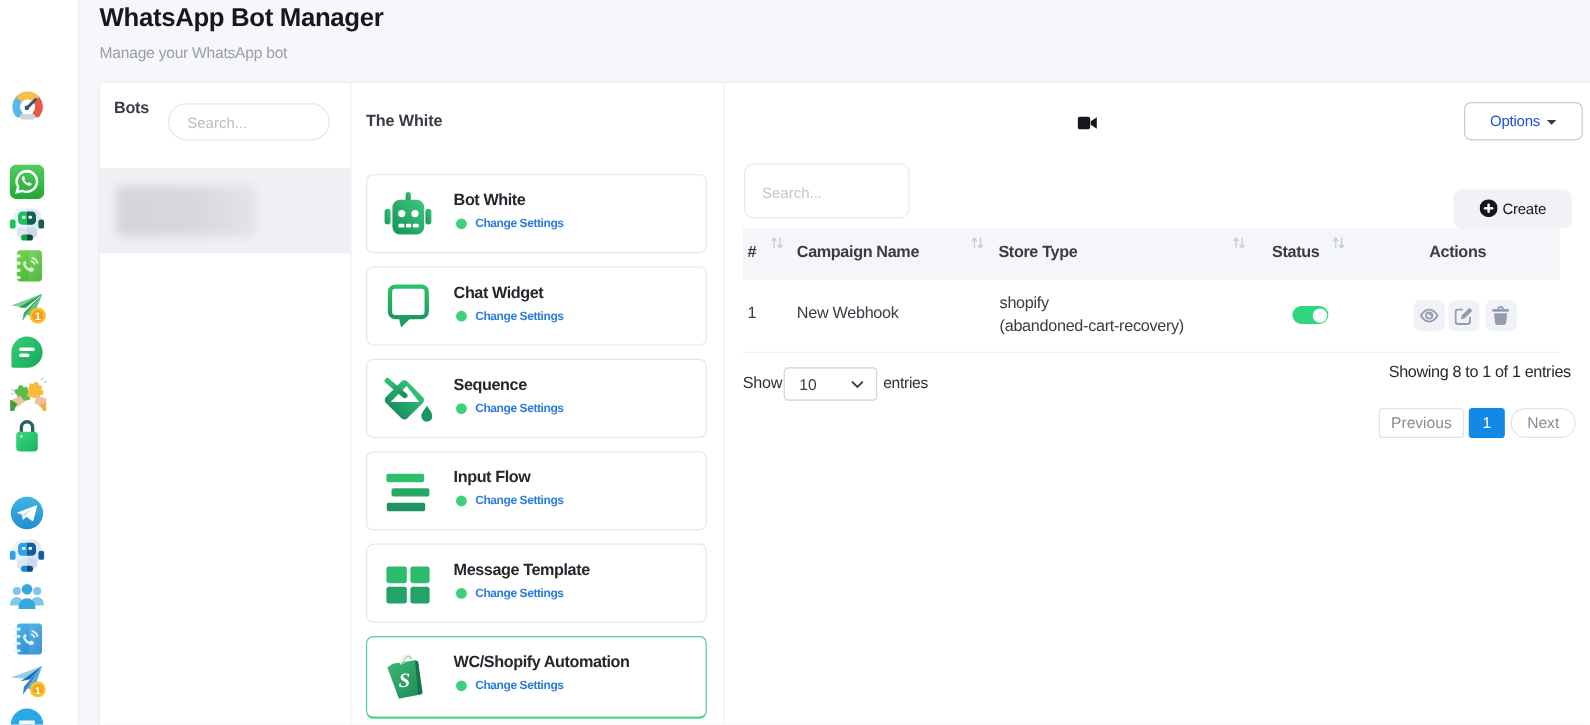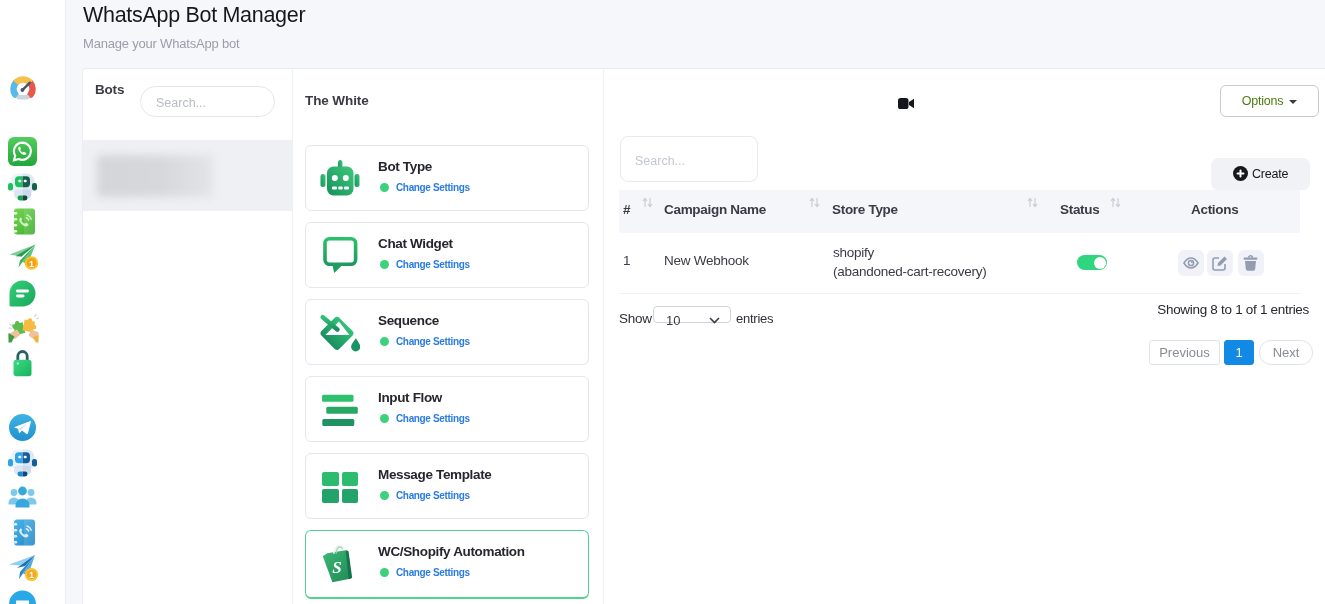--- a/index.html
+++ b/index.html
@@ -3,21 +3,21 @@
 <meta charset="utf-8">
 <style>
 * { margin:0; padding:0; box-sizing:border-box; }
 html,body { width:1325px; height:604px; overflow:hidden; }
 body { font-family:"Liberation Sans", sans-serif; background:#f5f7fa; position:relative; }
 .abs { position:absolute; }
 
 #sidebar { position:absolute; left:0; top:0; width:66px; height:604px; background:#fff; border-right:1px solid #ebedf2; }
 #sidebar svg { position:absolute; left:8px; }
 
-#h1 { position:absolute; left:83px; top:3px; font-size:21.5px; font-weight:400; color:#17181f; letter-spacing:-0.3px; }
+#h1 { position:absolute; left:83px; top:3px; font-size:21.5px; font-weight:700; color:#17181f; letter-spacing:-0.3px; }
 #h2 { position:absolute; left:83px; top:36px; font-size:13px; letter-spacing:-0.2px; color:#9b9ea9; }
 
 #card { position:absolute; left:83px; top:69px; width:1242px; height:535px; background:#fff; border-radius:3px 0 0 0; box-shadow:0 -1px 0 #e9ebee, -1px 0 0 #eceef1; }
 .vdiv { position:absolute; top:0; bottom:0; width:1px; background:#eef0f4; }
 
 #bots-label { position:absolute; left:12px; top:13px; font-size:13.5px; font-weight:700; letter-spacing:-0.2px; color:#3a3b45; }
 #bots-search { position:absolute; left:57px; top:17px; width:135px; height:31px; border:1px solid #e4e6ef; border-radius:16px; background:#fff; }
 #bots-search span { position:absolute; left:15px; top:9px; font-size:12.5px; color:#b8bcc5; }
 #stripe { position:absolute; left:0px; top:71px; width:209px; height:71px; background:#eef0f4; }
 .blob1 { position:absolute; left:14px; top:15px; width:116px; height:42px; background:linear-gradient(90deg,#d3d5d9 0%,#d6d8dc 55%,#e2e4e8 100%); border-radius:4px; filter:blur(4px); }
@@ -25,39 +25,39 @@
 #white-label { position:absolute; left:222px; top:24px; font-size:13.5px; font-weight:700; letter-spacing:-0.1px; color:#3a3b45; }
 .fcard { position:absolute; left:222px; width:284px; height:66px; border:1px solid #e5e7ee; border-radius:6px; background:#fff; }
 .fcard .ic { position:absolute; left:14px; top:13px; width:40px; height:40px; }
 .fcard .t { position:absolute; left:72px; top:13px; font-size:13.5px; font-weight:700; letter-spacing:-0.35px; color:#26262f; }
 .fcard .cs { position:absolute; left:74px; top:32px; }
 .cs .dot { display:inline-block; width:9px; height:9px; border-radius:50%; background:#3dd17e; vertical-align:middle; margin-right:7px; }
 .cs .lnk { font-size:10px; font-weight:700; letter-spacing:-0.35px; color:#2b7ce0; vertical-align:middle; }
 
 #p3title { position:absolute; left:537px; top:22px; font-size:13px; font-weight:700; color:#33343d; letter-spacing:-0.33px; }
 #vidic { position:absolute; left:815px; top:26px; }
-#options { position:absolute; left:1137px; top:16px; width:99px; height:32px; border:1px solid #c6cad2; border-radius:6px; background:#fff; text-align:center; font-size:12.5px; letter-spacing:-0.2px; color:#4d7c0f; line-height:30px; }
+#options { position:absolute; left:1137px; top:16px; width:99px; height:32px; border:1px solid #c6cad2; border-radius:6px; background:#fff; text-align:center; font-size:12.5px; letter-spacing:-0.2px; color:#1d4ed8; line-height:30px; }
 #options .caret { display:inline-block; width:0; height:0; border-left:4px solid transparent; border-right:4px solid transparent; border-top:4px solid #3a3b45; margin-left:6px; vertical-align:middle; }
 #tsearch { position:absolute; left:537px; top:67px; width:138px; height:46px; border:1px solid #e7e9f0; border-radius:8px; background:#fff; }
 #tsearch span { position:absolute; left:14px; top:17px; font-size:12.5px; color:#c2c6cf; }
 #create { position:absolute; left:1128px; top:74px; width:99px; height:32px; background:#f0f2f6; border-radius:7px; font-size:12.5px; letter-spacing:-0.2px; color:#15171c;margin-top:15px; }
 #create svg { position:absolute; left:22px; top:8px; }
 #create span { position:absolute; left:41px; top:9px; }
 #thead { position:absolute; left:536px; top:121px; width:681px; height:43px; background:#f4f6fa; }
 .th { position:absolute; font-size:13.5px; font-weight:700; letter-spacing:-0.3px; color:#3a3b45; top:133px; }
 .sort { position:absolute; top:128px; }
 #row { position:absolute; left:0; top:0; width:100%; height:100%; font-size:13.5px; letter-spacing:-0.25px; color:#3a3b45; }
 #row span { white-space:nowrap; line-height:18.5px; }
 #rowline { position:absolute; left:536px; top:224px; width:681px; height:1px; background:#eff2f5; }
 #toggle { position:absolute; left:994px; top:186px; width:30px; height:15px; border-radius:8px; background:#2fd67f; }
 #toggle .knob { position:absolute; right:1.5px; top:1.5px; width:12px; height:12px; background:#fff; border-radius:50%; }
 .abtn { position:absolute; top:181px; width:26px; height:26px; background:#f0f2f7; border-radius:6px; }
 .abtn svg { position:absolute; left:5px; top:5px; }
 #showrow { position:absolute; left:536px; top:242px; font-size:13.5px; letter-spacing:-0.25px; color:#2f3138; }
-#pagesel { position:absolute; left:570px; top:237px; width:78px; height:17px; border:1px solid #ced4da; border-radius:4px; background:#fff; font-size:13px; color:#3a3b45; }
+#pagesel { position:absolute; left:570px; top:237px; width:78px; height:28px; border:1px solid #ced4da; border-radius:4px; background:#fff; font-size:13px; color:#3a3b45; }
 #pagesel span { position:absolute; left:12px; top:6px; }
 #entries { position:absolute; left:653px; top:242px; font-size:13px; letter-spacing:-0.25px; color:#2f3138; }
 #showing { position:absolute; right:16px; top:233px; font-size:13.5px; letter-spacing:-0.3px; color:#26282f; white-space:nowrap; }
 .pg { position:absolute; top:271px; height:25px; border:1px solid #e0e4e9; background:#fff; border-radius:3px; font-size:13px; color:#878c95; text-align:center; line-height:23px; }
 #pg1 { left:1066px; width:71px; }
 #pg2 { left:1141px; width:30px; background:#1289e5; border-color:#1289e5; color:#fff; }
 #pg3 { left:1176px; width:54px;border-radius:12px; }
 </style>
 </head>
 <body>
@@ -286,21 +286,21 @@
       <rect x="18" y="1" width="4.4" height="9" rx="2.2" fill="url(#gr1)"></rect>
       <rect x="0.5" y="15" width="5" height="13" rx="2.5" fill="url(#gr1)"></rect>
       <rect x="34.5" y="15" width="5" height="13" rx="2.5" fill="url(#gr1)"></rect>
       <rect x="7" y="7.5" width="26.5" height="29" rx="6.5" fill="url(#gr1)"></rect>
       <circle cx="14.8" cy="19" r="3" fill="#fff"></circle>
         <circle cx="25.8" cy="19" r="3" fill="#fff"></circle>
       <rect x="12" y="27.5" width="5" height="3" rx="1" fill="#fff"></rect>
       <rect x="18.3" y="27.5" width="4.4" height="3" rx="1" fill="#fff"></rect>
       <rect x="24" y="27.5" width="5" height="3" rx="1" fill="#fff"></rect>
     </svg>
-    <div class="t">Bot Type</div>
+    <div class="t">Bot White</div>
     <div class="cs"><span class="dot"></span><span class="lnk">Change Settings</span></div>
   </div>
   <div class="fcard" style="top:153px">
     <svg class="ic" viewBox="0 0 40 40">
       <defs>
           <linearGradient id="cwg" x1="0" y1="0" x2="0" y2="1">
             <stop offset="0" stop-color="#28c16b"></stop>
             <stop offset="1" stop-color="#1e9a5f"></stop>
           </linearGradient>
         </defs>

